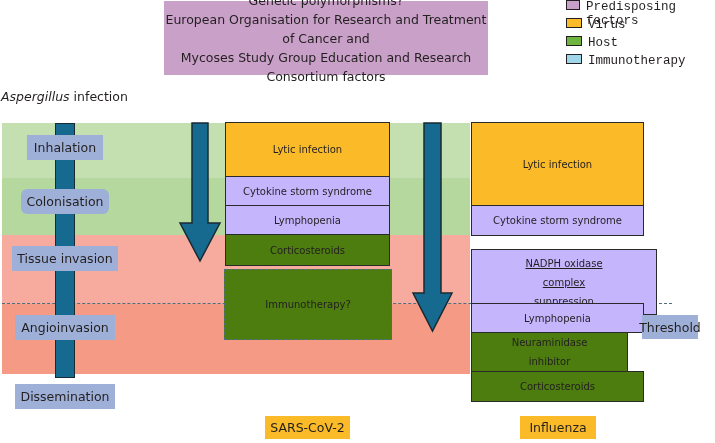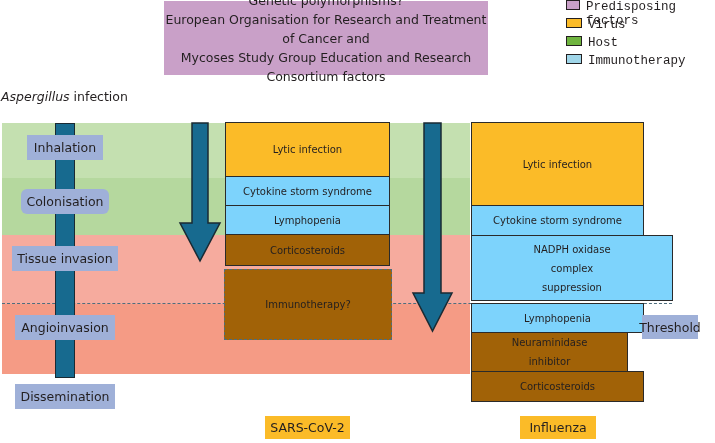--- a/index.html
+++ b/index.html
@@ -18,22 +18,22 @@
   .legend { left:566px; top:0; width:149px; }
   .legend-row { display:flex; height:18px; font-size:12.5px;font-family:Liberation Mono, monospace; }
   .swatch { width:16px; height:10px; border:1.5px solid #231f20; margin-right:6px; box-sizing:border-box; }
   .asp-title { left:1px; top:89px; font-size:12.5px; }
   .asp-title i { font-style:italic; }
   .timeline-bar { left:55px; top:123px; width:20px; height:255px; background:#176a8f; border:1.5px solid #1a2a33; }
   .stage { background:#9fb0d8; font-size:12.5px; display:flex; align-items:center; justify-content:center; height:25px;margin-top:24px; }
   .cell { position:absolute; box-sizing:border-box; border:1.5px solid #2a2a2a; display:flex; align-items:center;
           justify-content:center; text-align:center; font-size:10px; line-height:19px; }
   .virus { background:#fbbb28; }
-  .host { background:#7dd3fc; }
-  .interv { background:#a16207; }
+  .host { background:#c4b5fd; }
+  .interv { background:#4d7c0f; }
   .dashed { border:1.5px dashed #4e6d7d; }
   .label-tag { background:#fbbb28; font-size:12.5px; display:flex; align-items:center; justify-content:center; height:23px; }
   svg.arrow { position:absolute; overflow:visible; }
 </style>
 </head>
 <body>
 
 <div class="band band1"></div>
 <div class="band band2"></div>
 <div class="band band3"></div>
@@ -86,21 +86,21 @@
 </svg>
 
 <div class="cell virus" style="left:225px; top:122px; width:165px; height:55px;">Lytic infection</div>
 <div class="cell host" style="left:225px; top:176px; width:165px; height:30px;">Cytokine storm syndrome</div>
 <div class="cell host" style="left:225px; top:205px; width:165px; height:30px;">Lymphopenia</div>
 <div class="cell interv" style="left:225px; top:234px; width:165px; height:32px;">Corticosteroids</div>
 <div class="cell interv dashed" style="left:224px; top:269px; width:168px; height:71px;">Immunotherapy?</div>
 
 <div class="cell virus" style="left:471px; top:122px; width:173px; height:84px;">Lytic infection</div>
 <div class="cell host" style="left:471px; top:205px; width:173px; height:31px;">Cytokine storm syndrome</div>
-<div class="cell host" style="left:471px; top:235px; width:202px; height:66px;">
+<div class="cell host" style="left:471px; top:249px; width:186px; height:66px;text-decoration:underline;">
   <div>
     <div>NADPH oxidase</div>
     <div>complex</div>
     <div>suppression</div>
   </div>
 </div>
 <div class="cell host" style="left:471px; top:303px; width:173px; height:30px;">Lymphopenia</div>
 <div class="cell interv" style="left:471px; top:332px; width:157px; height:40px;">
   <div>
     <div>Neuraminidase</div>

